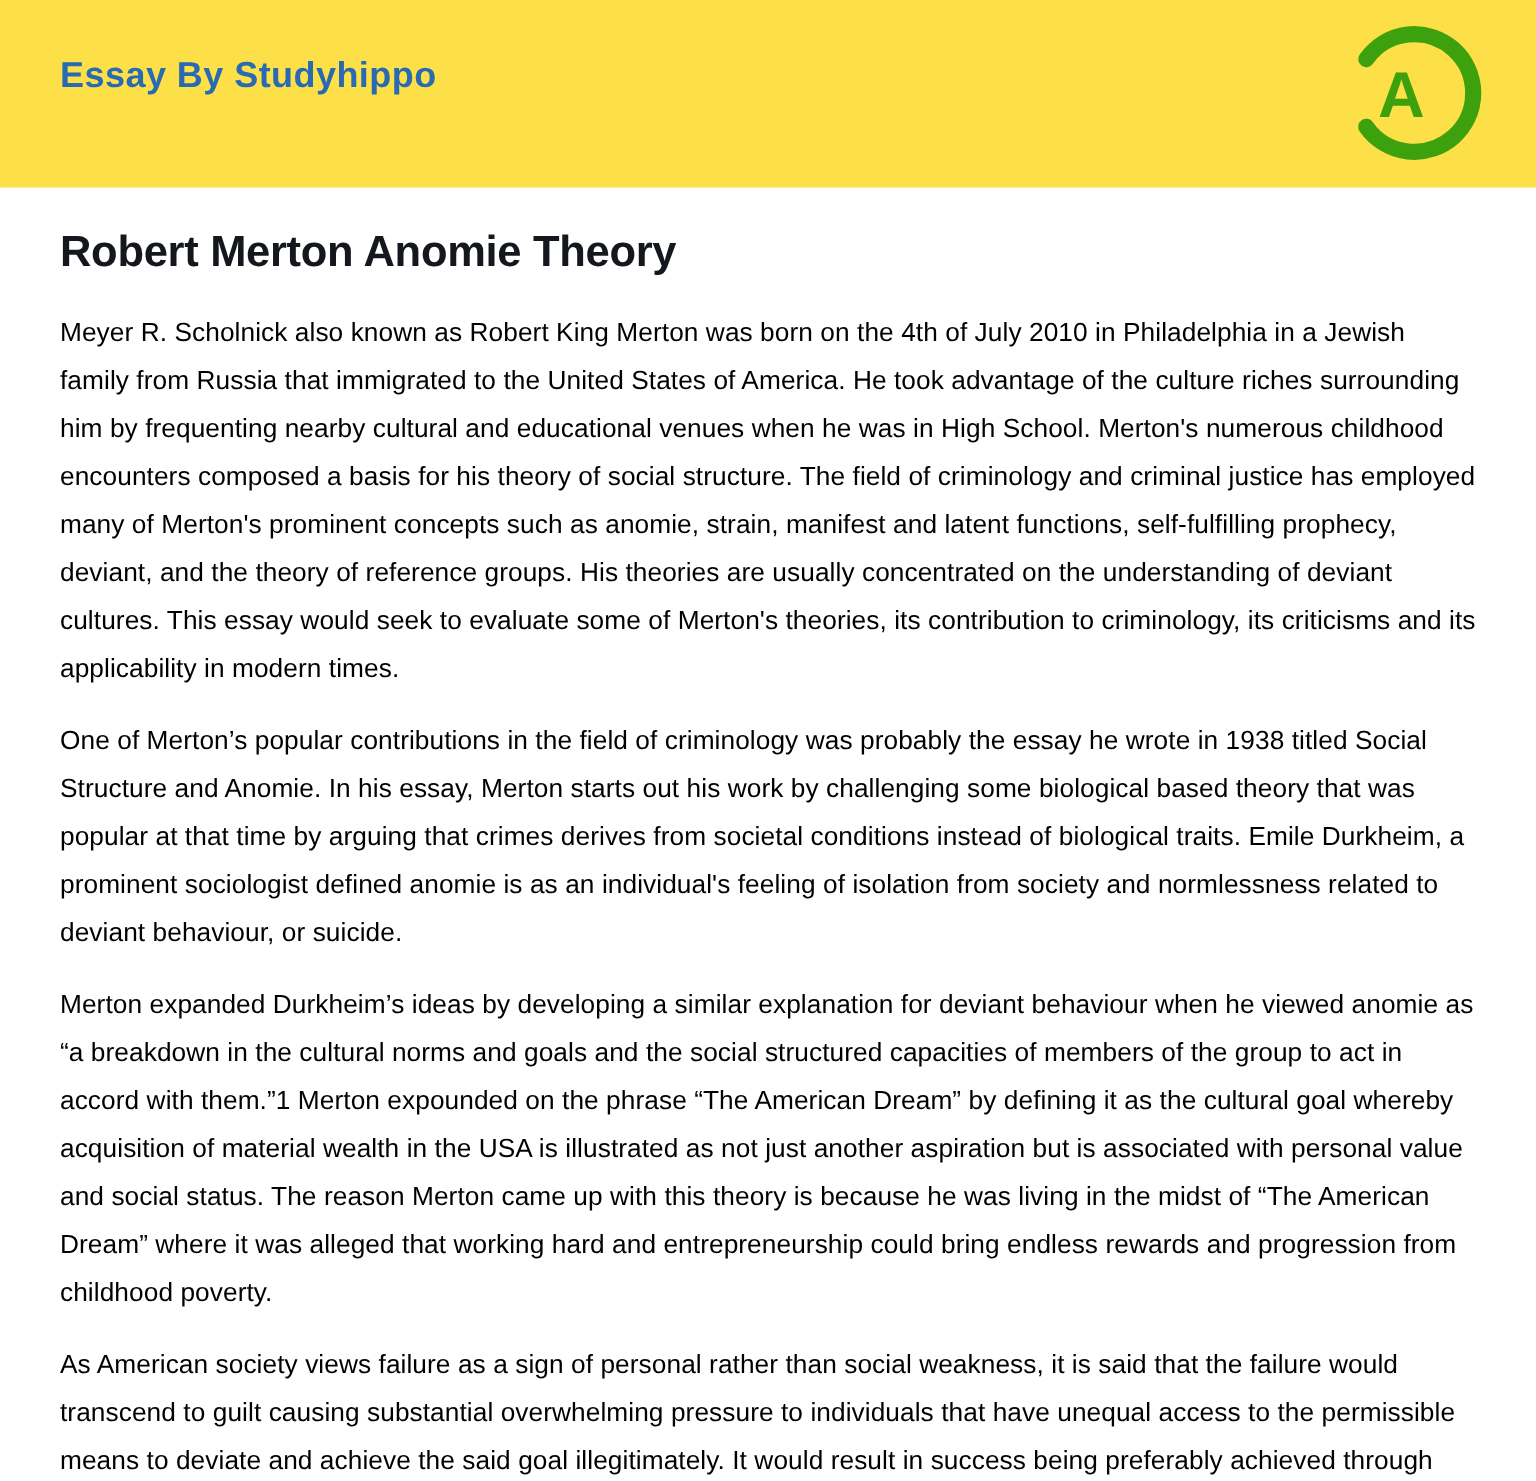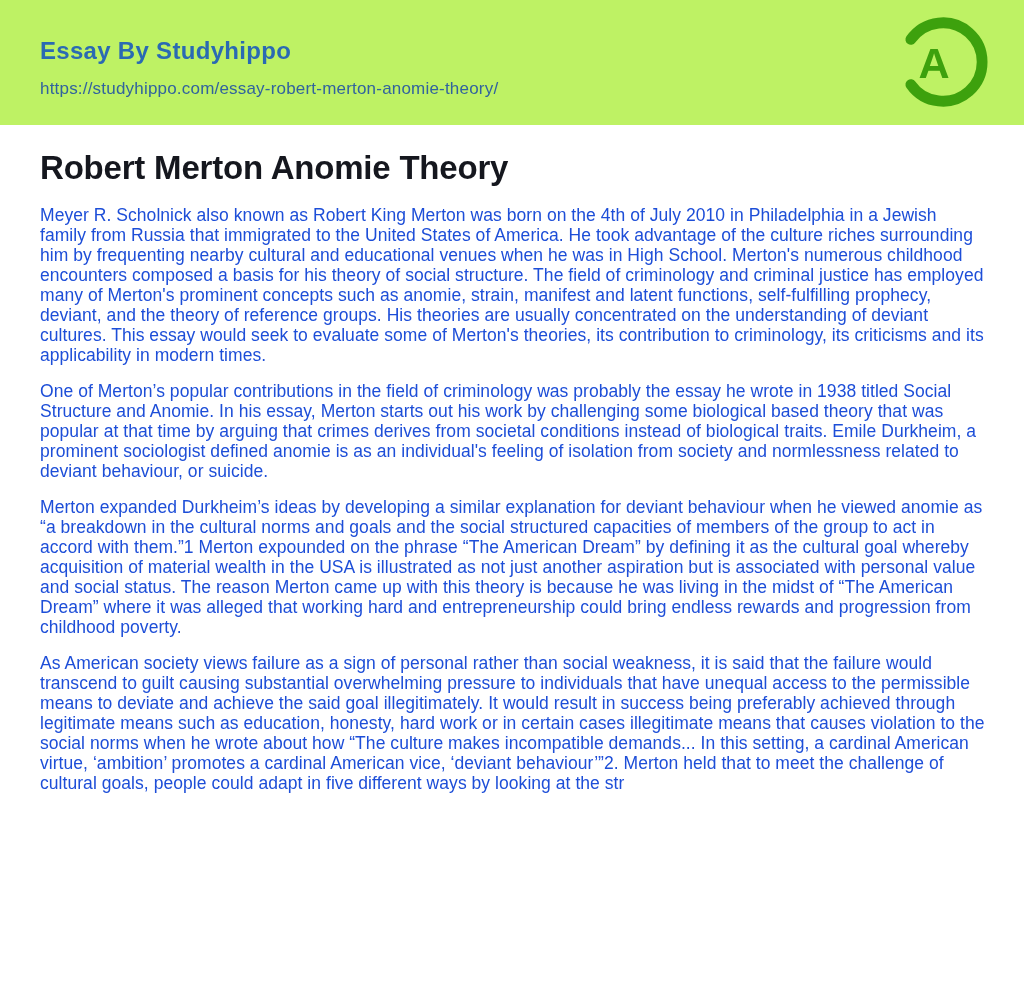--- a/index.html
+++ b/index.html
@@ -13,21 +13,21 @@
   .page {
     position: relative;
     width: 1024px;
     height: 987px;
     background: #ffffff;
   }
   .header {
     position: relative;
     width: 1024px;
     height: 125px;
-    background: #bef264;
+    background: #fde047;
     padding: 36px 40px 0 40px;
   }
   .site-title {
     font-size: 24px;
     font-weight: bold;
     color: #2a6ab3;
     letter-spacing: 0.3px;
     line-height: 30px;
   }
   .site-url {
@@ -43,51 +43,50 @@
     position: absolute;
     top: 13px;
     left: 894px;
     width: 98px;
     height: 98px;
   }
   .content {
     padding: 22px 38px 0 40px;
   }
   .article-title {
-    font-size: 33px;
+    font-size: 29px;
     font-weight: bold;
     color: #15171e;
     letter-spacing: -0.2px;
     line-height: 42px;
     margin-bottom: 10px;
   }
   .para {
     font-size: 17.5px;
-    line-height: 20px;
-    color: #1d4ed8;
+    line-height: 32px;
+    color: #000000;
     margin: 16px 0;
     letter-spacing: 0.05px;
   }
   .subheading {
     font-size: 17.5px;
     line-height: 24px;
     color: #2e3340;
     font-weight: normal;
     margin: 38px 0 38px 0;
     letter-spacing: 0.05px;
   }
 </style>
 </head>
 <body>
 
 <div class="page">
 
   <div class="header">
     <div class="site-title">Essay By Studyhippo</div>
-    <a class="site-url" href="#">https://studyhippo.com/essay-robert-merton-anomie-theory/</a>
 
     <div class="logo">
       <svg width="98" height="98" viewBox="0 0 100 100">
 
         <path d="M 17.2 27 A 40 40 0 1 1 17.2 73" fill="none" stroke="#3da10d" stroke-width="11" stroke-linecap="round"></path>
         <text x="41" y="66" text-anchor="middle" font-family="Liberation Sans, sans-serif" font-size="44" font-weight="bold" fill="#3da10d">A</text>
       </svg>
     </div>
   </div>
 

